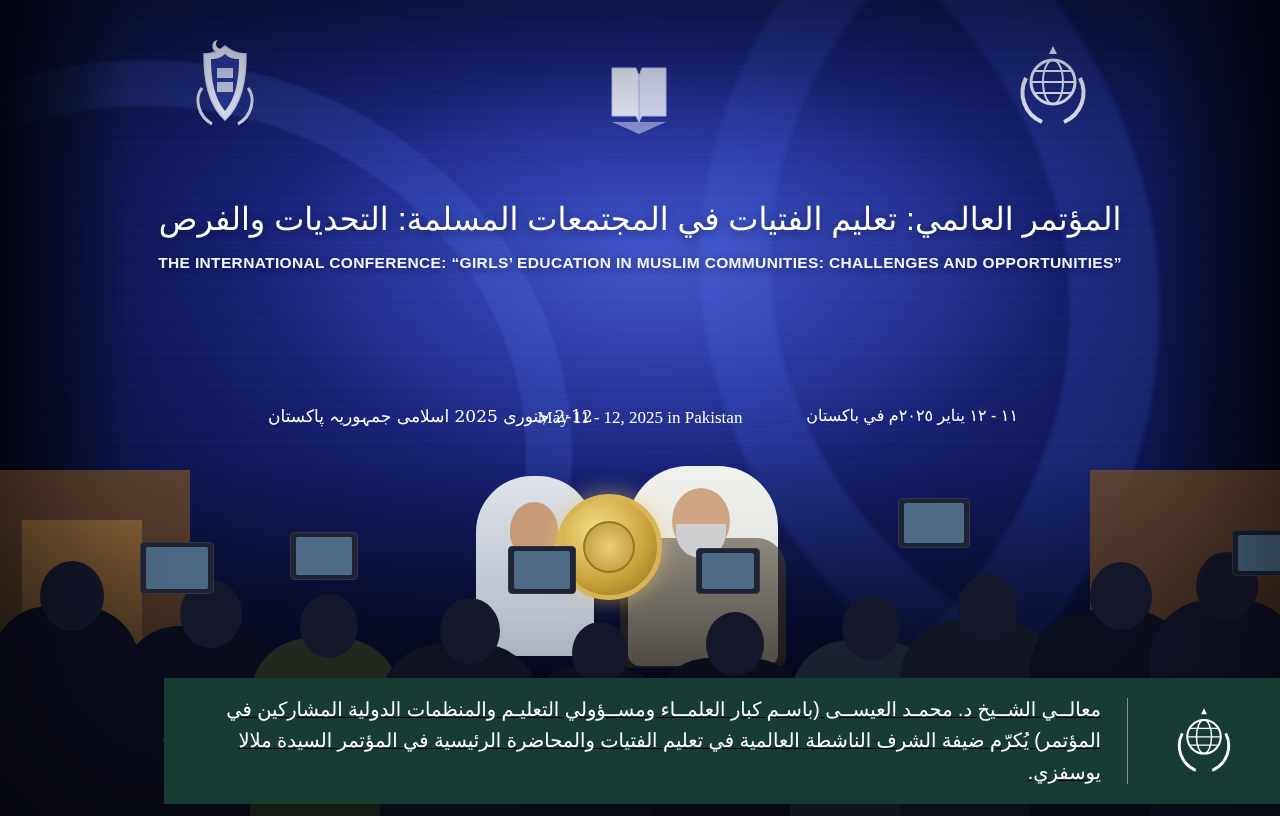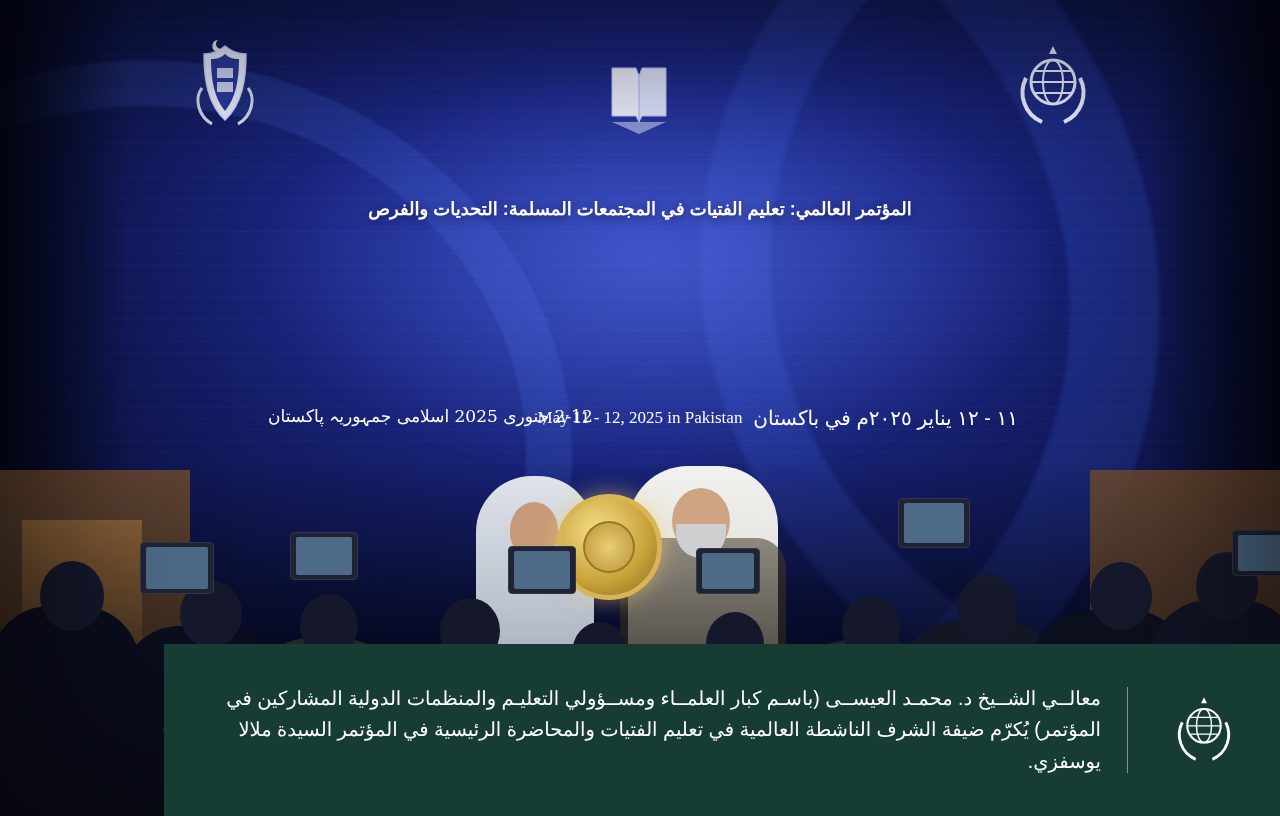--- a/index.html
+++ b/index.html
@@ -78,22 +78,22 @@
 
   
   .titles {
     position: absolute;
     left: 0; right: 0; top: 196px;
     text-align: center;
     color: #fff;
     text-shadow: 0 2px 10px rgba(0,0,0,.45);
   }
   .title-ar {
-    font-size: 18px;
-    font-weight: bold;
+    font-size: 32px;
+    font-weight: normal;
     letter-spacing: .2px;
     direction: rtl;
     line-height: 1.45;
     padding: 0 90px;
   }
   .title-en {
     margin-top: 12px;
     font-size: 15.5px;
     font-weight: bold;
     letter-spacing: .35px;
@@ -114,21 +114,21 @@
     left: 0; right: 0; top: 402px;
     color: #ffffff;
     font-size: 15px;
   }
   .date-row {
     position: relative;
     height: 34px;
   }
   .date-ur   { position: absolute; left: 268px;  top: 4px; font-family: "DejaVu Serif", serif; direction: rtl; font-size: 17px; }
   .date-en   { position: absolute; left: 0; right: 0; top: 6px; text-align: center; font-family: "Liberation Serif", serif; font-size: 17px; }
-  .date-ar   { position: absolute; right: 262px; top: 4px; direction: rtl; font-size: 20px; }
+  .date-ar   { position: absolute; right: 262px; top: 4px; direction: rtl; font-size: 16px; }
 
   
   .stage-floor {
     position: absolute;
     left: 0; right: 0; top: 460px; bottom: 0;
     background: linear-gradient(180deg, rgba(8,10,30,0) 0%, rgba(6,8,24,0.25) 22%, rgba(3,4,16,0.72) 60%, rgba(2,3,12,0.95) 100%);
   }
   .wood-l, .wood-r {
     position: absolute; top: 470px; height: 210px; width: 190px;
     background: linear-gradient(180deg, #6b4a2e, #3c2a1a);
@@ -206,24 +206,25 @@
     content: "";
     position: absolute; inset: 22px;
     border-radius: 50%;
     border: 2px solid rgba(120,90,20,.6);
     background: radial-gradient(circle, #e9cd78, #bb9432);
   }
 
   
   .caption {
     position: absolute;
-    left: 164px; right: 0; bottom: 0; height: 172px;
+    left: 164px; right: 0; bottom: 12px; height: 126px;
     background: #163c34;
     display: flex;
     align-items: center;
+    text-decoration: underline;
   }
   .caption .notch {
     position: absolute;
     left: -1px; top: 0; bottom: 0; width: 26px;
     background: #163c34;
     clip-path: polygon(100% 0, 100% 100%, 0 50%);
   }
   .caption-text {
     flex: 1;
     color: #ffffff;
@@ -293,20 +294,21 @@
         <path d="M15 38 h44 M19 27 h36 M19 49 h36" stroke="#e9edff" stroke-width="2"></path>
         <path d="M10 34 C2 50 8 70 26 78" stroke="#e9edff" stroke-width="4" fill="none"></path>
         <path d="M64 34 C72 50 66 70 48 78" stroke="#e9edff" stroke-width="4" fill="none"></path>
         <path d="M37 2 l4 8 h-8 z" fill="#e9edff"></path>
       </svg>
     </div>
   </div>
 
   <div class="titles">
     <div class="title-ar">المؤتمر العالمي: تعليم الفتيات في المجتمعات المسلمة: التحديات والفرص</div>
+    <div class="title-en">THE INTERNATIONAL CONFERENCE: “GIRLS’ EDUCATION IN MUSLIM COMMUNITIES: CHALLENGES AND OPPORTUNITIES”</div>
   </div>
 
   <div class="dates">
     <div class="date-row">
       <div class="date-ur">2-12 جنوری 2025 اسلامی جمہوریہ پاکستان</div>
       <div class="date-en">May 11 - 12, 2025 in Pakistan</div>
       <div class="date-ar">١١ - ١٢ يناير ٢٠٢٥م في باكستان</div>
     </div>
   </div>
 

